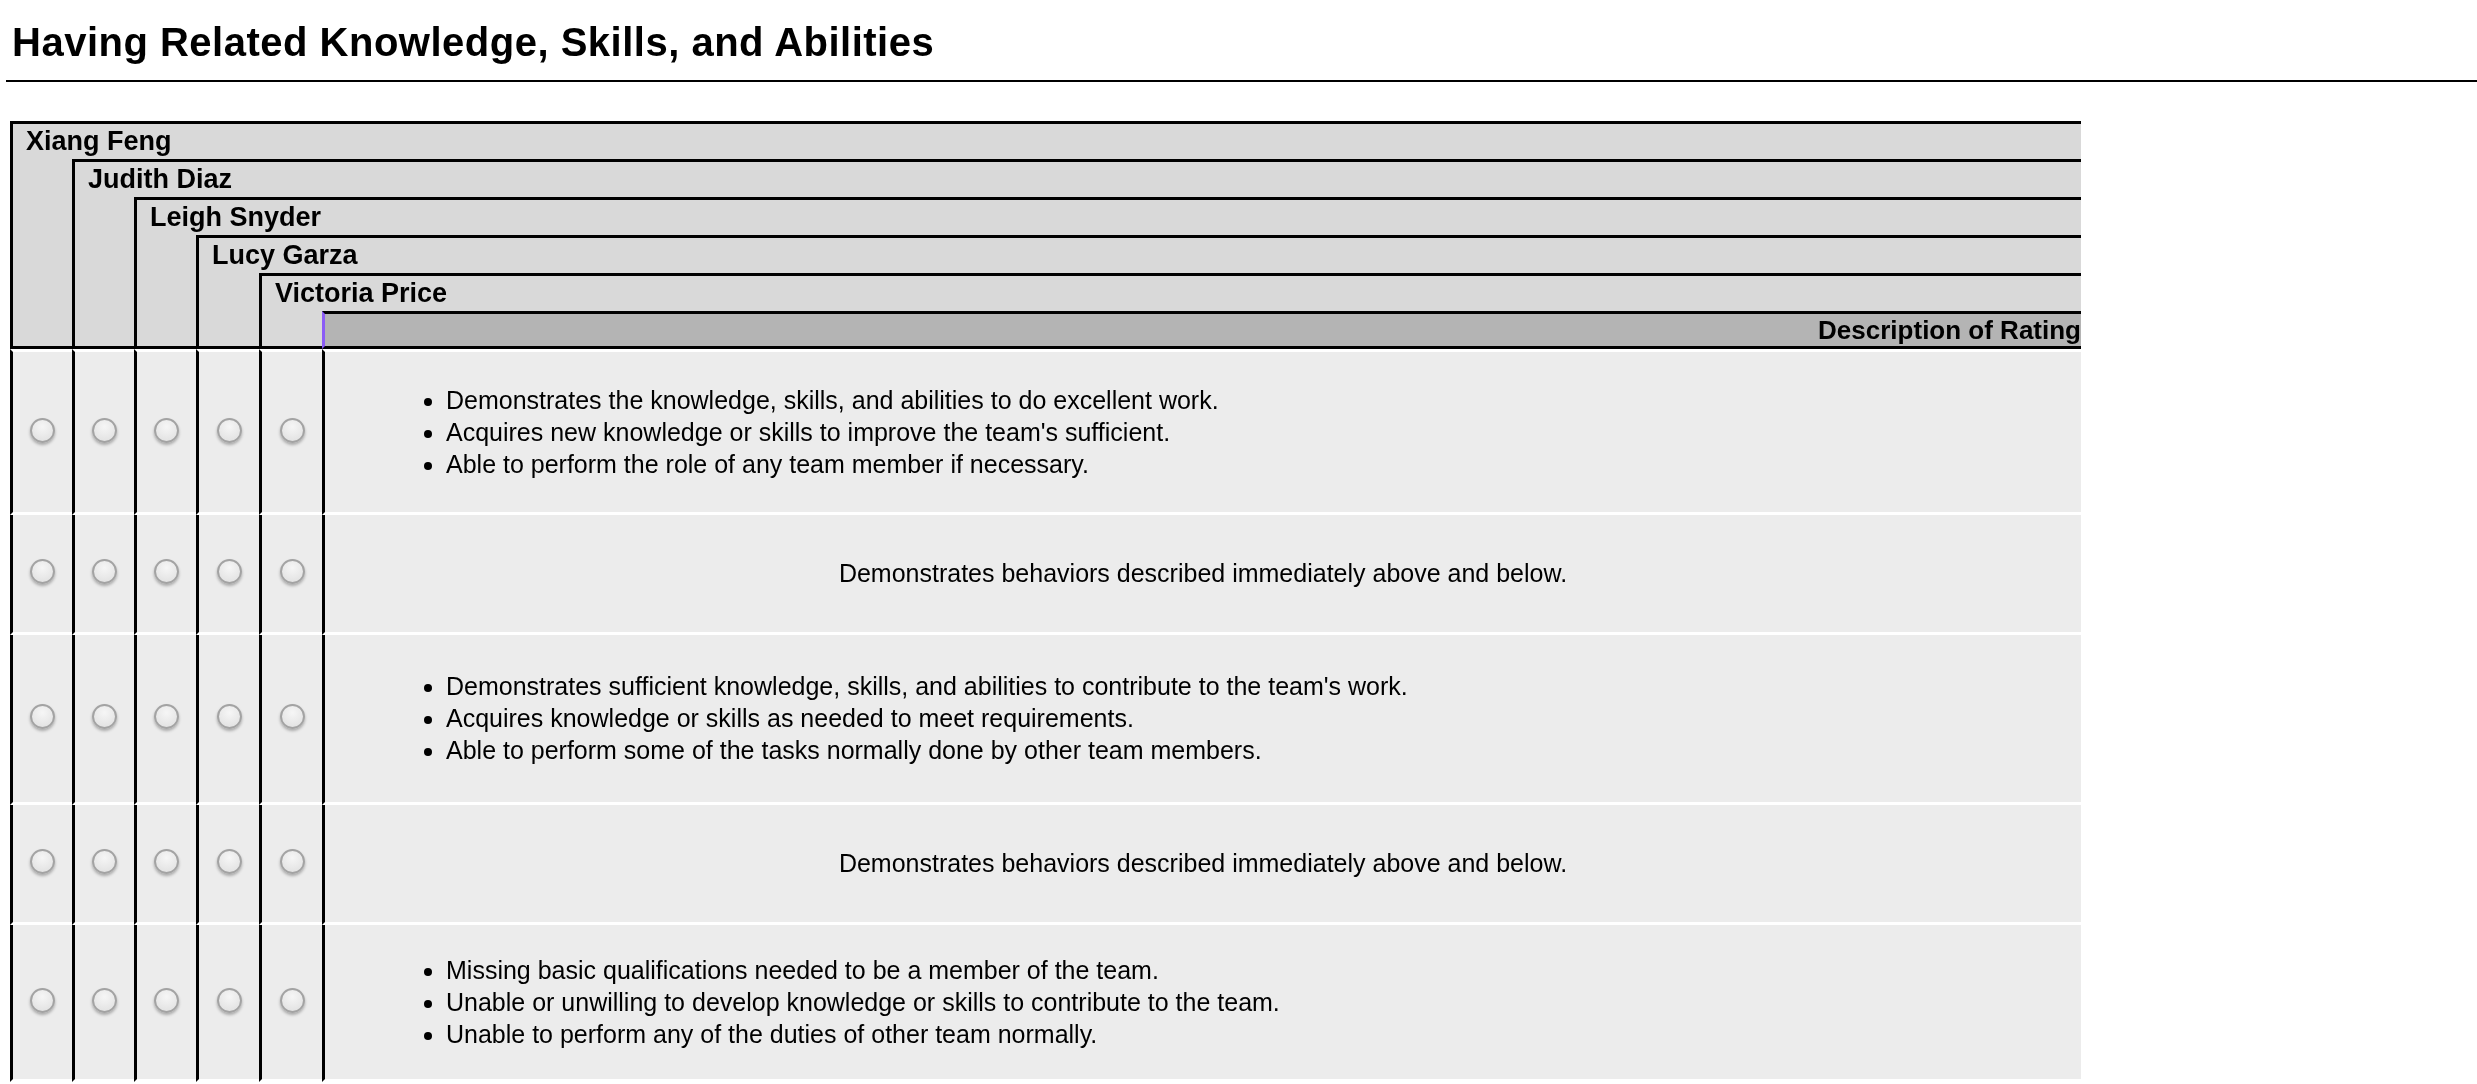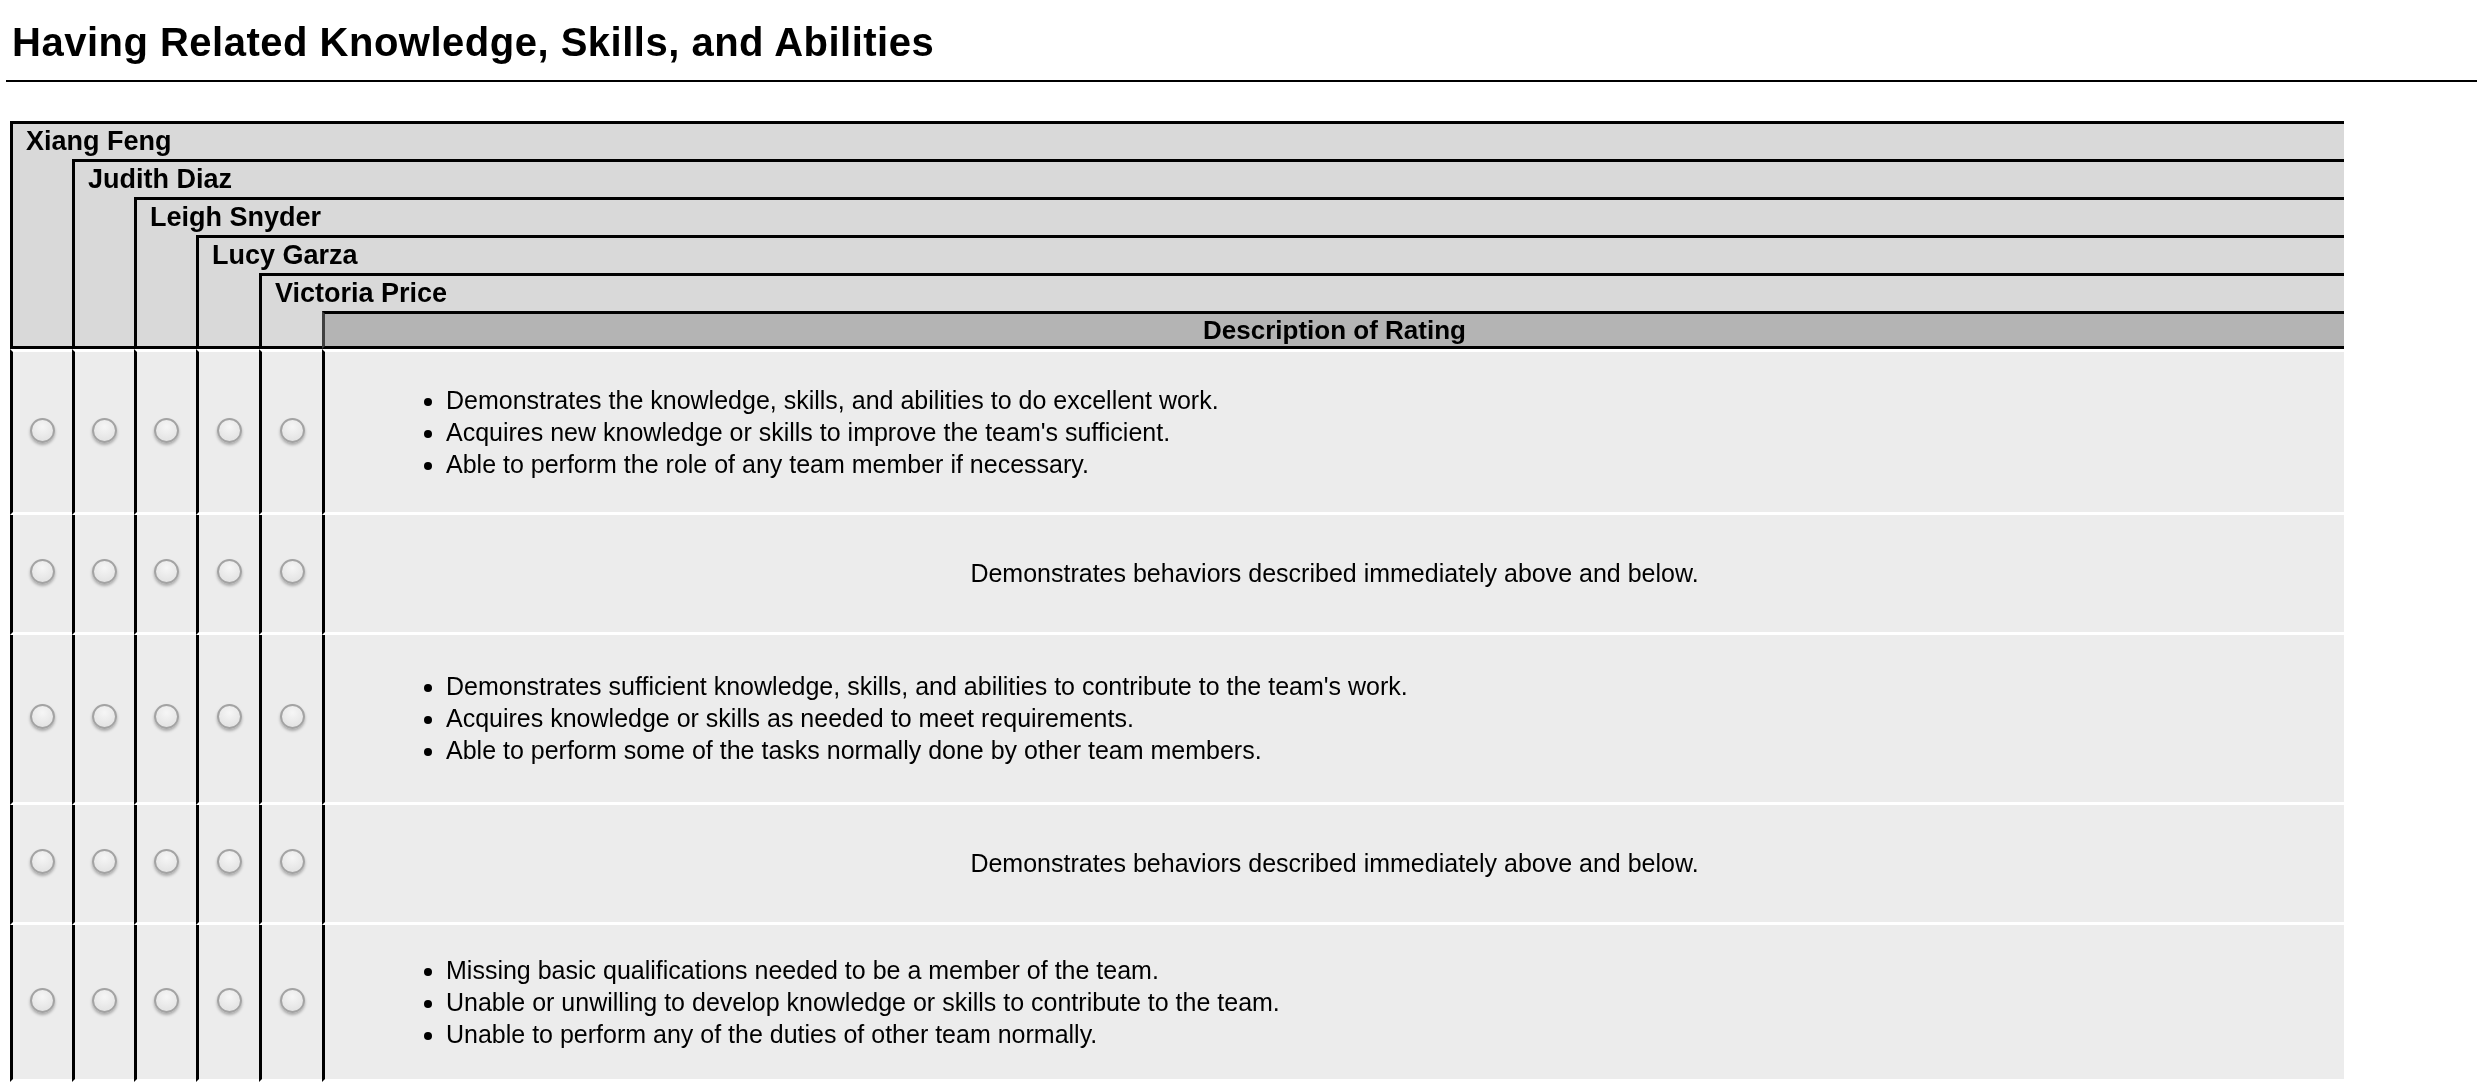--- a/index.html
+++ b/index.html
@@ -42,21 +42,21 @@
     font-size: 25px;
     font-weight: bold;
     color: #000;
     cursor: pointer;
   }
   
   table.ratings {
     border-collapse: separate;
     border-spacing: 0;
     table-layout: fixed;
-    width: 2334px;
+    width: 2071px;
     margin: 39px 0 0 10px;
   }
   th, td { padding: 0; }
   .band {
     background: #d9d9d9;
     border-top: 3px solid #000;
     border-left: 3px solid #000;
     font-size: 27px;
     font-weight: bold;
     text-align: left;
@@ -66,25 +66,25 @@
     overflow: hidden;
   }
   .filler {
     background: #d9d9d9;
     border-left: 3px solid #000;
     border-bottom: 3px solid #000;
   }
   .desc-th {
     background: #b4b4b4;
     border-top: 3px solid #000;
-    border-left: 3px solid #404040;
+    border-left: 3px solid #8b5cf6;
     border-bottom: 3px solid #000;
     font-size: 26px;
     font-weight: bold;
-    text-align: center;
+    text-align: right;
     vertical-align: middle;
   }
   tr.hrow { height: 38px; }
   tbody td {
     background: #ececec;
     border-left: 3px solid #000;
     border-bottom: 3px solid #fff;
     vertical-align: middle;
   }
   tbody tr:first-child td { border-top: 3px solid #fff; }

